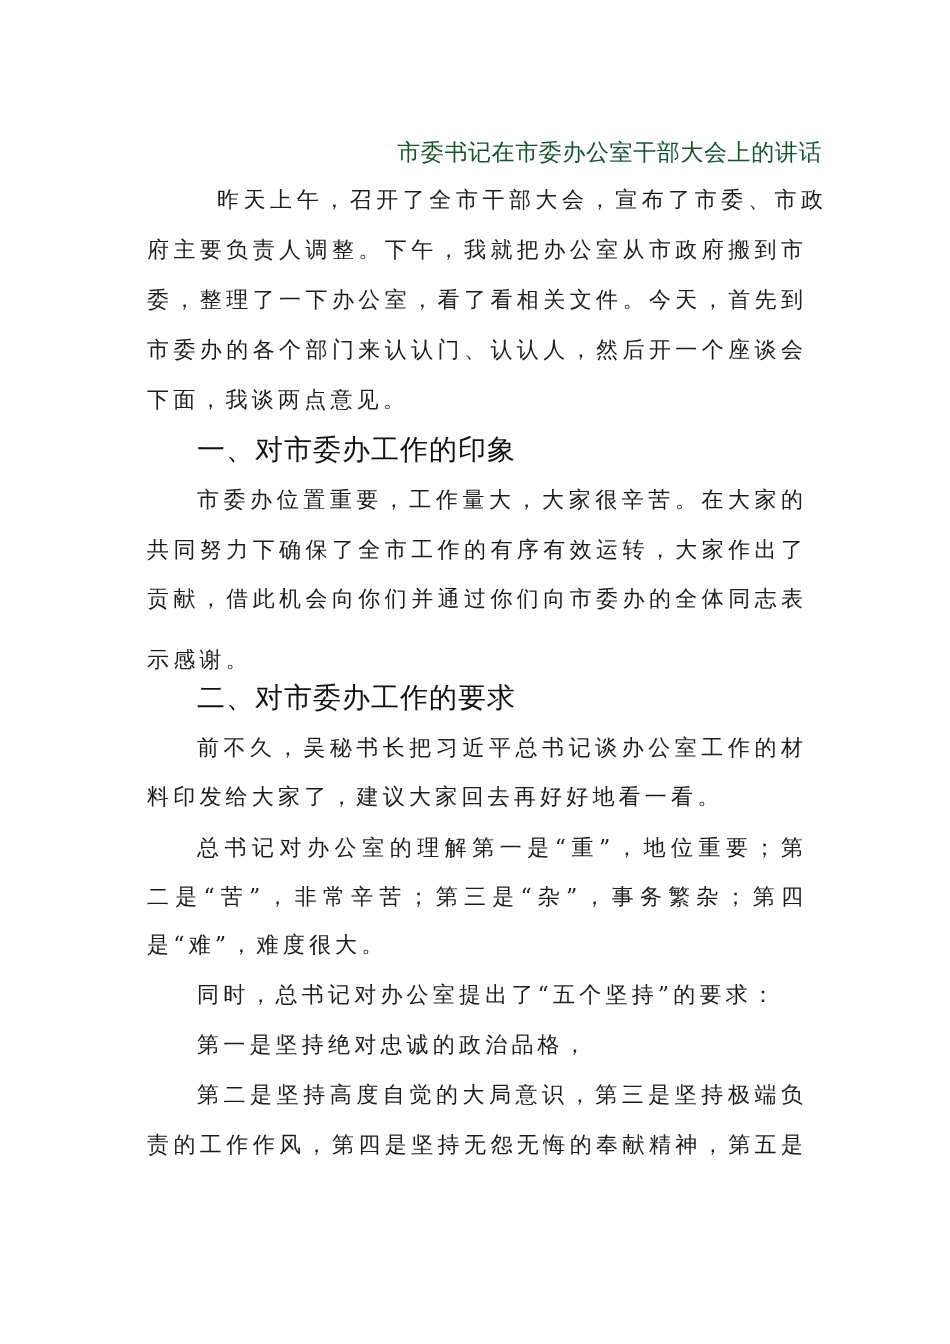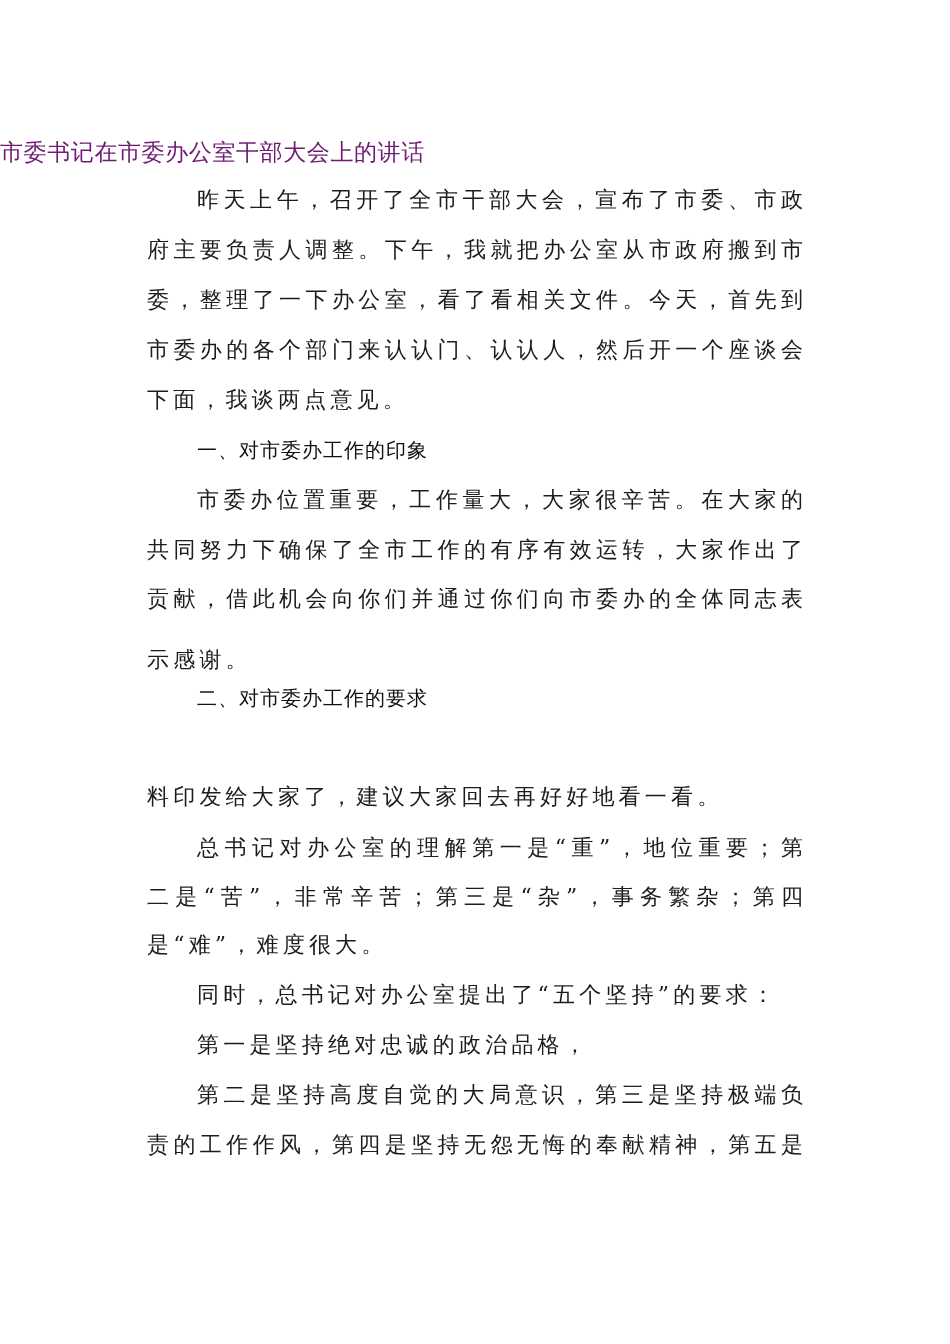--- a/index.html
+++ b/index.html
@@ -44,60 +44,61 @@
     }
     .body-line.indent {
       left: 197px;
       width: 606px;
     }
     .title {
       position: absolute;
       left: 0;
       width: 822px;
       top: 137px;
-      text-align: left;
+      text-align: right;
       font-family: "DejaVu Sans", "Liberation Sans", sans-serif;
       font-size: 23px;
       line-height: 30px;
       letter-spacing: 0.6px;
-      color: #701a75;
+      color: #14532d;
     }
     .heading {
       position: absolute;
       left: 197px;
       font-family: "DejaVu Sans", "Liberation Sans", sans-serif;
-      font-size: 20px;
+      font-size: 28px;
       line-height: 30px;
       letter-spacing: 1px;
       color: #111111;
       white-space: nowrap;
     }
   </style>
 </head>
 <body>
 
 <div class="page">
 
   <div class="title">市委书记在市委办公室干部大会上的讲话</div>
 
-  <div class="line body-line indent" style="top:185px;">昨天上午，召开了全市干部大会，宣布了市委、市政</div>
+  <div class="line body-line indent" style="top:185px;margin-left:20px;">昨天上午，召开了全市干部大会，宣布了市委、市政</div>
   <div class="line body-line" style="top:235px;">府主要负责人调整。下午，我就把办公室从市政府搬到市</div>
   <div class="line body-line" style="top:285px;">委，整理了一下办公室，看了看相关文件。今天，首先到</div>
   <div class="line body-line" style="top:335px;">市委办的各个部门来认认门、认认人，然后开一个座谈会</div>
   <div class="line body-line last" style="top:385px;">下面，我谈两点意见。</div>
 
   <div class="heading" style="top:435px;">一、对市委办工作的印象</div>
 
   <div class="line body-line indent" style="top:485px;">市委办位置重要，工作量大，大家很辛苦。在大家的</div>
   <div class="line body-line" style="top:535px;">共同努力下确保了全市工作的有序有效运转，大家作出了</div>
   <div class="line body-line" style="top:584px;">贡献，借此机会向你们并通过你们向市委办的全体同志表</div>
   <div class="line body-line last" style="top:633px;margin-top:12px;">示感谢。</div>
 
   <div class="heading" style="top:683px;">二、对市委办工作的要求</div>
 
+  <div class="line body-line indent" style="top:733px;">前不久，吴秘书长把习近平总书记谈办公室工作的材</div>
   <div class="line body-line last" style="top:782px;">料印发给大家了，建议大家回去再好好地看一看。</div>
 
   <div class="line body-line indent" style="top:833px;">总书记对办公室的理解第一是“重”，地位重要；第</div>
   <div class="line body-line" style="top:882px;">二是“苦”，非常辛苦；第三是“杂”，事务繁杂；第四</div>
   <div class="line body-line last" style="top:930px;">是“难”，难度很大。</div>
 
   <div class="line body-line indent last" style="top:980px;">同时，总书记对办公室提出了“五个坚持”的要求：</div>
 
   <div class="line body-line indent last" style="top:1030px;">第一是坚持绝对忠诚的政治品格，</div>
 

